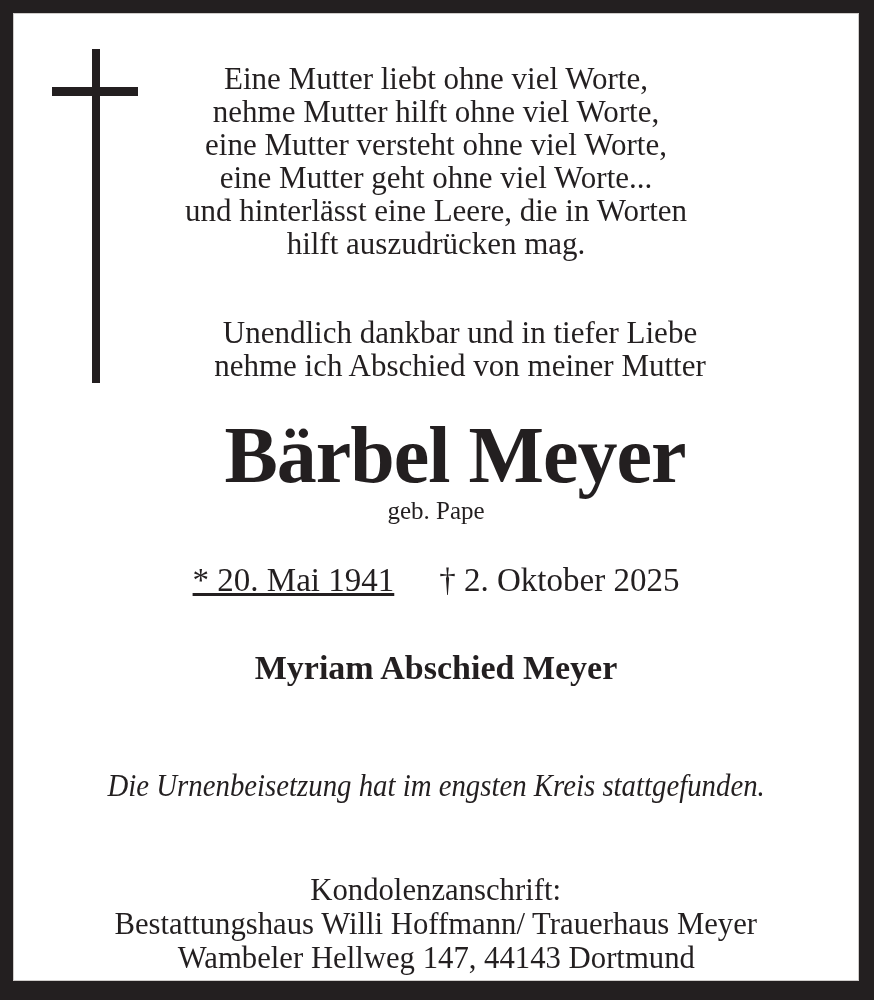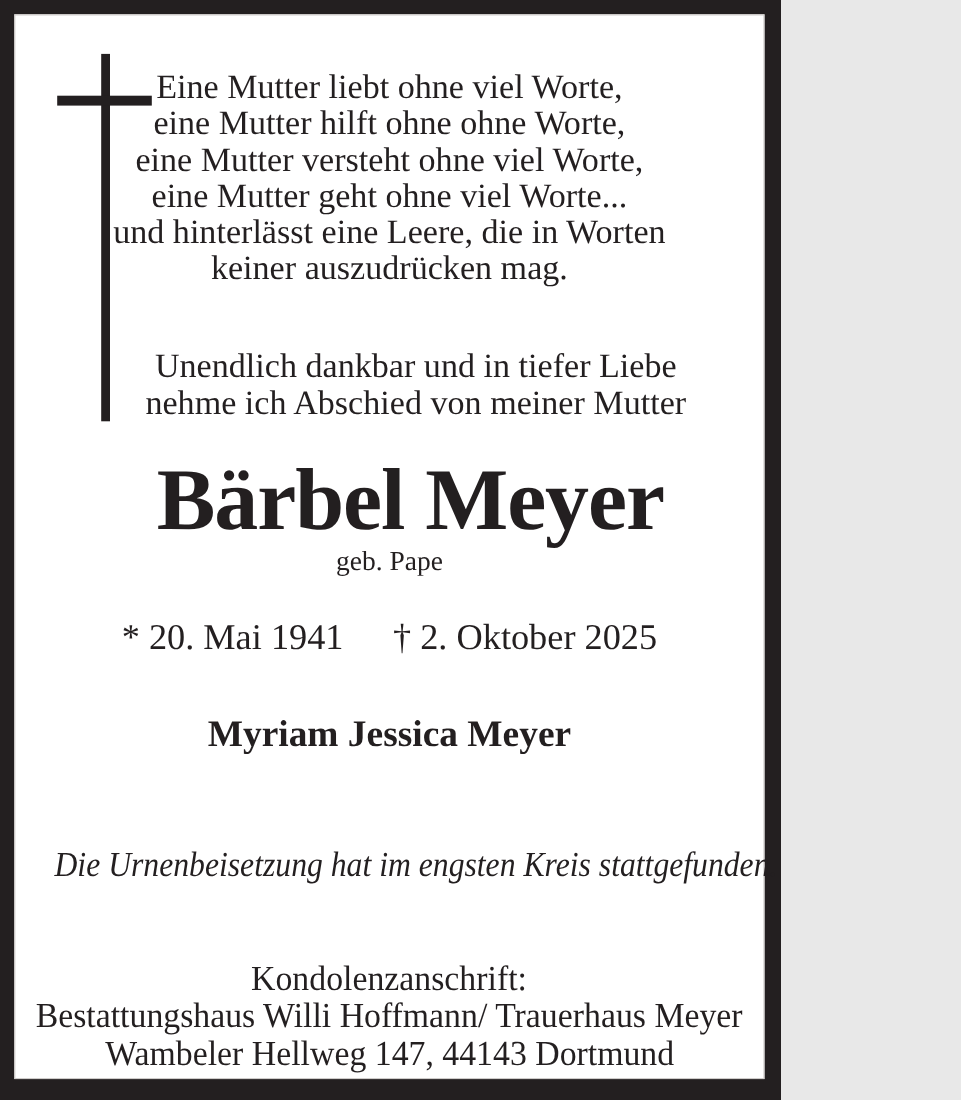--- a/index.html
+++ b/index.html
@@ -3,21 +3,21 @@
 <meta charset="utf-8">
 <style>
   * { margin: 0; padding: 0; box-sizing: border-box; }
   html, body { background: #e8e8e8; }
   body {
     font-family: "Liberation Serif", "DejaVu Serif", serif;
     color: #231f20;
   }
   .page {
     position: relative;
-    width: 710px;
+    width: 874px;
     height: 1000px;
     background: #231f20;
     overflow: hidden;
   }
   .inner {
     position: absolute;
     left: 13px; top: 13px; right: 15px; bottom: 19px;
     background: #ffffff;
     box-shadow: inset 0 0 0 1px #cfccca;
   }
@@ -62,21 +62,21 @@
   .maiden-name {
     top: 480px;
     font-size: 25px;
     line-height: 36px;
   }
   .dates {
     top: 549px;
     font-size: 33px;
     line-height: 36px;
   }
-  .dates .birth { display: inline-block; }
+  .dates .birth { display: inline-block; text-decoration: underline; }
   .dates .death { display: inline-block; margin-left: 45px; }
   .mourner {
     top: 636px;
     font-size: 34px;
     line-height: 38px;
     font-weight: bold;
   }
   .burial {
     top: 755px;
     font-size: 32px;
@@ -108,41 +108,41 @@
 <div class="page">
   <div class="inner">
 
     <div class="cross">
       <div class="cross-v"></div>
       <div class="cross-h"></div>
     </div>
 
     <div class="tblock poem">
       <div>Eine Mutter liebt ohne viel Worte,</div>
-      <div>eine Mutter hilft ohne ohne Worte,</div>
+      <div>nehme Mutter hilft ohne viel Worte,</div>
       <div>eine Mutter versteht ohne viel Worte,</div>
       <div>eine Mutter geht ohne viel Worte...</div>
       <div>und hinterlässt eine Leere, die in Worten</div>
-      <div>keiner auszudrücken mag.</div>
+      <div>hilft auszudrücken mag.</div>
     </div>
 
     <div class="tblock farewell">
       <div>Unendlich dankbar und in tiefer Liebe</div>
       <div>nehme ich Abschied von meiner Mutter</div>
     </div>
 
     <div class="tblock deceased-name">Bärbel Meyer</div>
 
     <div class="tblock maiden-name">geb. Pape</div>
 
     <div class="tblock dates">
       <span class="birth">* 20. Mai 1941</span><span class="death">† 2. Oktober 2025</span>
     </div>
 
-    <div class="tblock mourner">Myriam Jessica Meyer</div>
+    <div class="tblock mourner">Myriam Abschied Meyer</div>
 
     <div class="tblock burial">
       <span class="squeeze">Die Urnenbeisetzung hat im engsten Kreis stattgefunden.</span>
     </div>
 
     <div class="tblock condolence">
       <div>
         <span class="squeeze">Kondolenzanschrift:</span>
       </div>
       <div>

